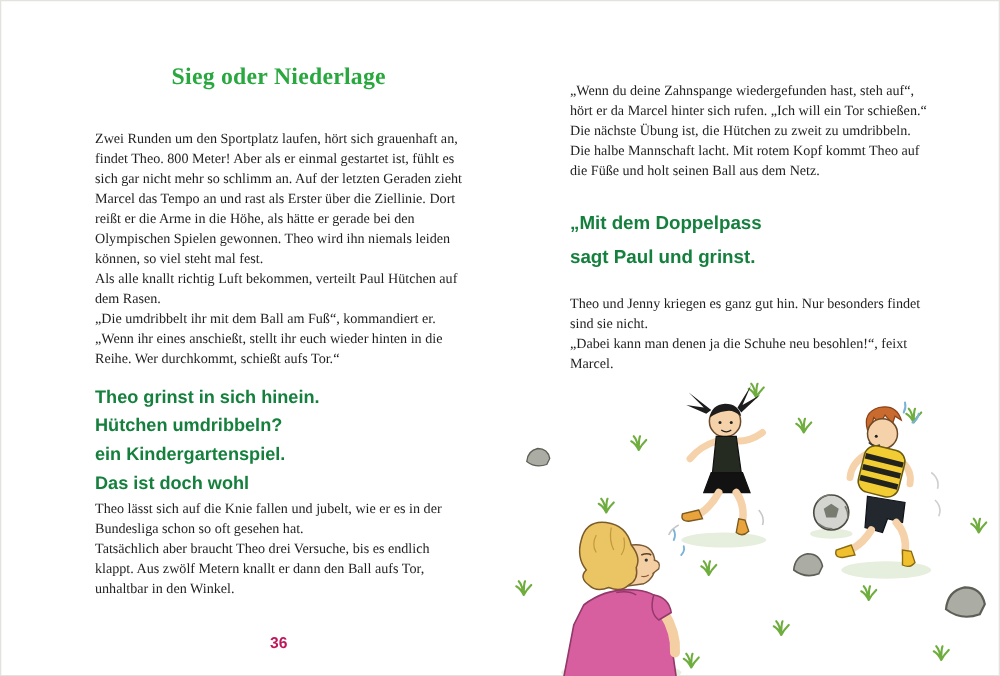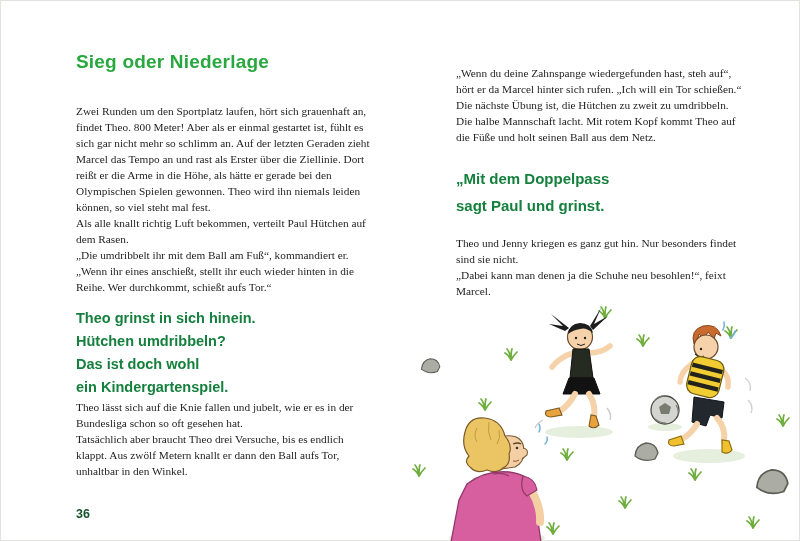--- a/index.html
+++ b/index.html
@@ -13,60 +13,61 @@
   .spread {
     position: absolute; inset: 0;
     background: #ffffff;
     border: 1px solid #e2e2df;
     box-sizing: border-box;
   }
   .page { position: absolute; top: 50px; width: 294px; }
   .page-left  { left: 75px; height: 491px; }
   .page-right { left: 455px; top: 64px; }
   .chapter-title {
-    font-family: Liberation Sans, sans-serif;
+    font-family: Liberation Serif, serif;
     font-size: 19px; font-weight: 700;
-    color: #28a83e; text-align: left;
+    color: #28a83e; text-align: center;
     margin: 0 0 30px 0; letter-spacing: .2px;
   }
   .body-text p { margin: 0; font-size: 11.3px; line-height: 16px; text-align: left; }
   .highlight {
     font-family: Liberation Sans, sans-serif;
     font-weight: 700; color: #15803d;
   }
   .highlight-left  { margin: 12px 0 0 0; }
   .highlight-left  .hl-line { font-size: 14.5px; line-height: 23px; }
   .highlight-right { margin: 20px 0 16px 0; }
   .highlight-right .hl-line { font-size: 15px; line-height: 27px; }
   .page-number {
     position: absolute; left: 0; top: 456px; width: 100%;
+    text-align: center;
     font-family: "Liberation Sans", sans-serif;
-    font-weight: 700; font-size: 12.5px; color: #14532d;
+    font-weight: 700; font-size: 12.5px; color: #be185d;
   }
   .illustration { position: absolute; left: 392px; top: 303px; }
 </style>
 </head>
 <body>
 
 <div class="spread">
 
   <section class="page page-left">
     <h1 class="chapter-title">Sieg oder Niederlage</h1>
 
     <div class="body-text">
       <p>Zwei Runden um den Sportplatz laufen, hört sich grauenhaft an, findet Theo. 800 Meter! Aber als er einmal gestartet ist, fühlt es sich gar nicht mehr so schlimm an. Auf der letzten Geraden zieht Marcel das Tempo an und rast als Erster über die Ziellinie. Dort reißt er die Arme in die Höhe, als hätte er gerade bei den Olympischen Spielen gewonnen. Theo wird ihn niemals leiden können, so viel steht mal fest.</p>
       <p>Als alle knallt richtig Luft bekommen, verteilt Paul Hütchen auf dem Rasen.</p>
       <p>„Die umdribbelt ihr mit dem Ball am Fuß“, kommandiert er. „Wenn ihr eines anschießt, stellt ihr euch wieder hinten in die Reihe. Wer durchkommt, schießt aufs Tor.“</p>
     </div>
 
     <div class="highlight highlight-left">
       <div class="hl-line">Theo grinst in sich hinein.</div>
       <div class="hl-line">Hütchen umdribbeln?</div>
+      <div class="hl-line">ein Kindergartenspiel.</div>
       <div class="hl-line">Das ist doch wohl</div>
-      <div class="hl-line">ein Kindergartenspiel.</div>
     </div>
 
     <div class="body-text">
       <p>Theo lässt sich auf die Knie fallen und jubelt, wie er es in der Bundesliga schon so oft gesehen hat.</p>
       <p>Tatsächlich aber braucht Theo drei Versuche, bis es endlich klappt. Aus zwölf Metern knallt er dann den Ball aufs Tor, unhaltbar in den Winkel.</p>
     </div>
 
     <div class="page-number">36</div>
   </section>
 

